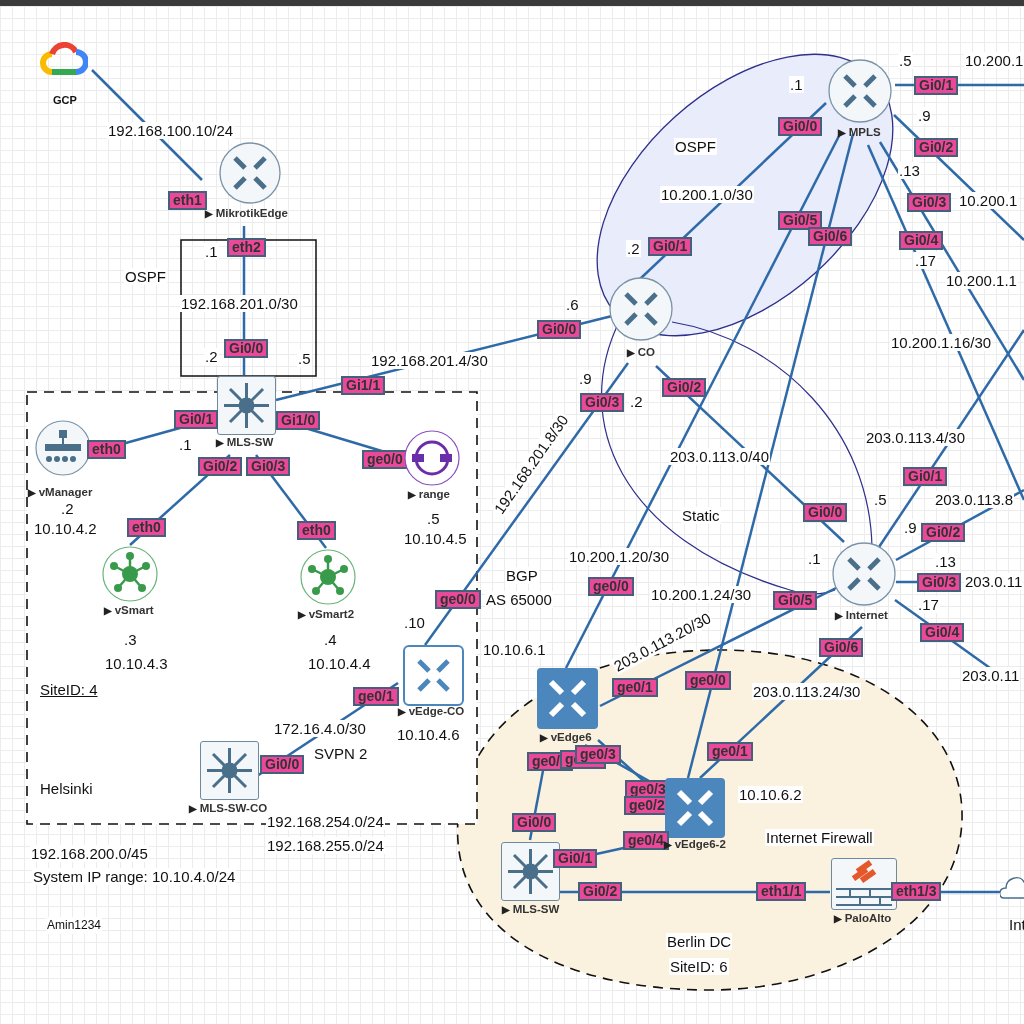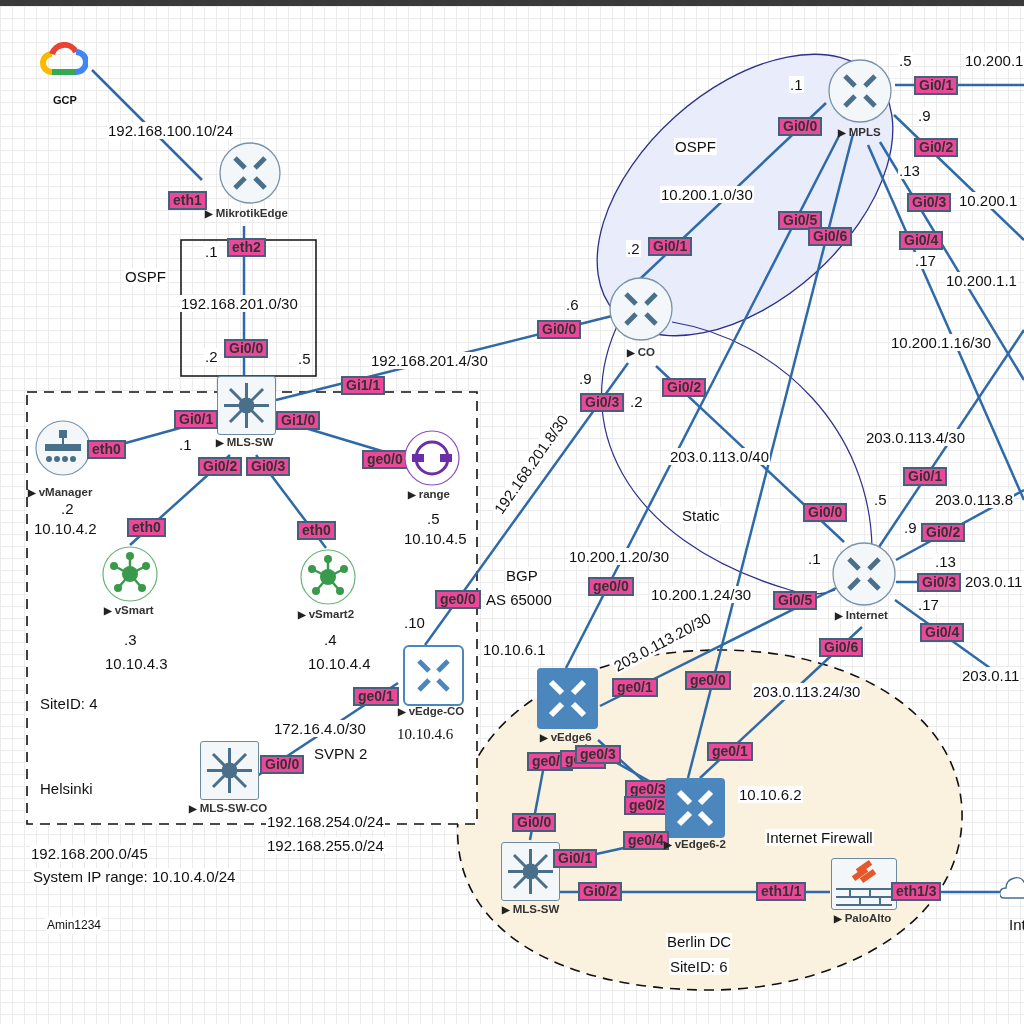--- a/index.html
+++ b/index.html
@@ -211,24 +211,24 @@
     <g stroke="#4b86bd" stroke-width="5">
         <line x1="14" y1="14" x2="24" y2="24"></line>
         <line x1="43" y1="14" x2="33" y2="24"></line>
         <line x1="14" y1="43" x2="24" y2="33"></line>
         <line x1="43" y1="43" x2="33" y2="33"></line>
       </g>
   </svg>
 </div>
 <div class="ifc" style="left:353px;top:687px;">ge0/1</div>
 <div class="nname" style="left:398px;top:705px;">vEdge-CO</div>
-<div class="lbl" style="left:396px;top:726px;font-family:Liberation Serif, serif;">10.10.4.6</div>
+<div class="lbl" style="left:396px;top:726px;">10.10.4.6</div>
 <div class="lbl" style="left:273px;top:720px;">172.16.4.0/30</div>
 <div class="lbl" style="left:313px;top:745px;">SVPN 2</div>
-<div class="lbl" style="left:39px;top:695px;">SiteID: 4</div>
+<div class="lbl" style="left:39px;top:681px;text-decoration:underline;">SiteID: 4</div>
 <div class="lbl" style="left:39px;top:780px;">Helsinki</div>
 
 <div class="node" style="left:200px;top:741px;width:57px;height:57px;background:#f4f7fa;border:1.5px solid #6e8aa0;border-radius:3px;">
   <svg width="57" height="57" viewBox="0 0 57 57">
     <circle cx="28.5" cy="28.5" r="8" fill="#4a6f8a"></circle>
     <g stroke="#4a6f8a" stroke-width="3">
         <line x1="28.5" y1="6" x2="28.5" y2="51"></line>
         <line x1="6" y1="28.5" x2="51" y2="28.5"></line>
         <line x1="12" y1="12" x2="45" y2="45"></line>
         <line x1="45" y1="12" x2="12" y2="45"></line>

